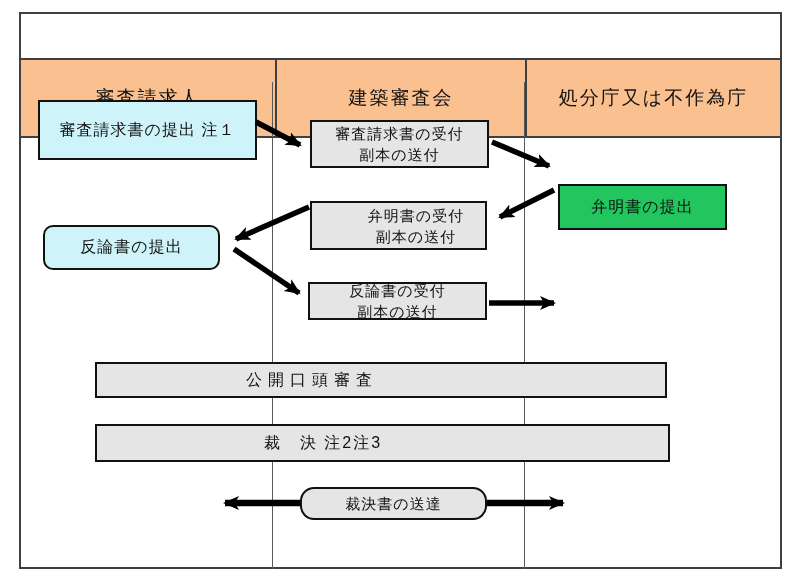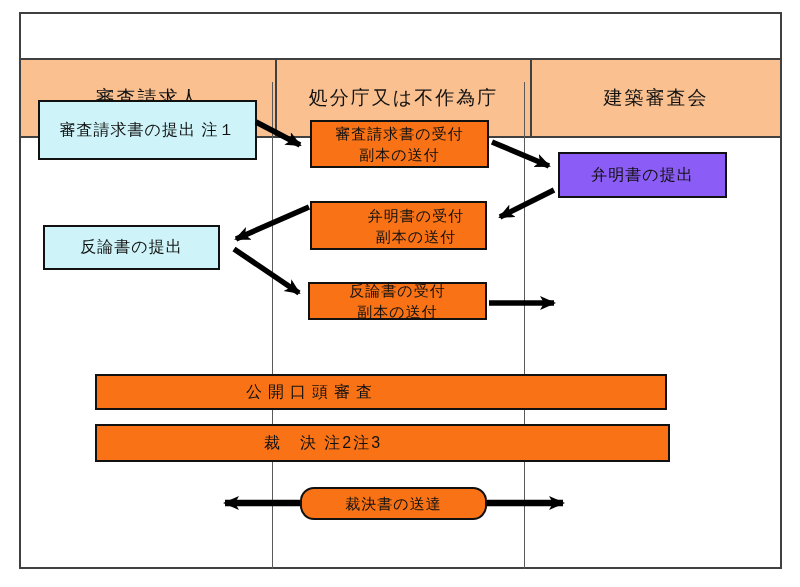--- a/index.html
+++ b/index.html
@@ -59,30 +59,30 @@
     flex-direction: column;
     align-items: center;
     justify-content: center;
     text-align: center;
     font-size: 16px;
     letter-spacing: 1px;
     line-height: 1.4;
     white-space: nowrap;
   }
   .cyan   { background: #CEF4F9; }
-  .yellow { background: #f97316; }
-  .pink   { background: #8b5cf6; }
+  .yellow { background: #e5e5e5; }
+  .pink   { background: #22c55e; margin-top: 32px; }
 
   .b-submit-request    { left: 38px;  top: 100px; width: 219px; height: 60px; }
   .b-receive-request   { left: 310px; top: 120px; width: 179px; height: 48px; font-size: 15px; }
   .b-submit-benmei     { left: 558px; top: 152px; width: 169px; height: 46px; }
   .b-receive-benmei    { left: 310px; top: 201px; width: 177px; height: 49px; font-size: 15px; padding-left: 35px; }
-  .b-submit-hanron     { left: 43px;  top: 225px; width: 177px; height: 45px; }
+  .b-submit-hanron     { left: 43px;  top: 225px; width: 177px; height: 45px; border-radius: 10px; }
   .b-receive-hanron    { left: 308px; top: 282px; width: 179px; height: 38px; font-size: 15px; }
-  .b-public-hearing    { left: 95px;  top: 374px; width: 572px; height: 36px; letter-spacing: 6px; padding-right: 170px; padding-left: 32px; }
+  .b-public-hearing    { left: 95px;  top: 362px; width: 572px; height: 36px; letter-spacing: 6px; padding-right: 170px; padding-left: 32px; }
   .b-ruling            { left: 95px;  top: 424px; width: 575px; height: 38px; letter-spacing: 2px; padding-right: 119px; }
   .b-ruling-delivery   { left: 300px; top: 487px; width: 187px; height: 33px; font-size: 15px; border-radius: 14px; }
 
   .arrows {
     position: absolute;
     left: 0; top: 0;
     width: 800px; height: 587px;
     pointer-events: none;
   }
 </style>
@@ -90,25 +90,25 @@
 <body>
 
 <div class="canvas">
 
   <div class="frame"></div>
 
   <div class="header">
     <div class="header-cell hc1">
       <span>審査請求人</span>
     </div>
+    <div class="header-cell hc2">
+      <span>建築審査会</span>
+    </div>
     <div class="header-cell hc3">
       <span>処分庁又は不作為庁</span>
-    </div>
-    <div class="header-cell hc2">
-      <span>建築審査会</span>
     </div>
   </div>
 
   <div class="colline colline-1"></div>
   <div class="colline colline-2"></div>
 
   <div class="box cyan b-submit-request">
     <span>審査請求書の提出 注１</span>
   </div>
 

